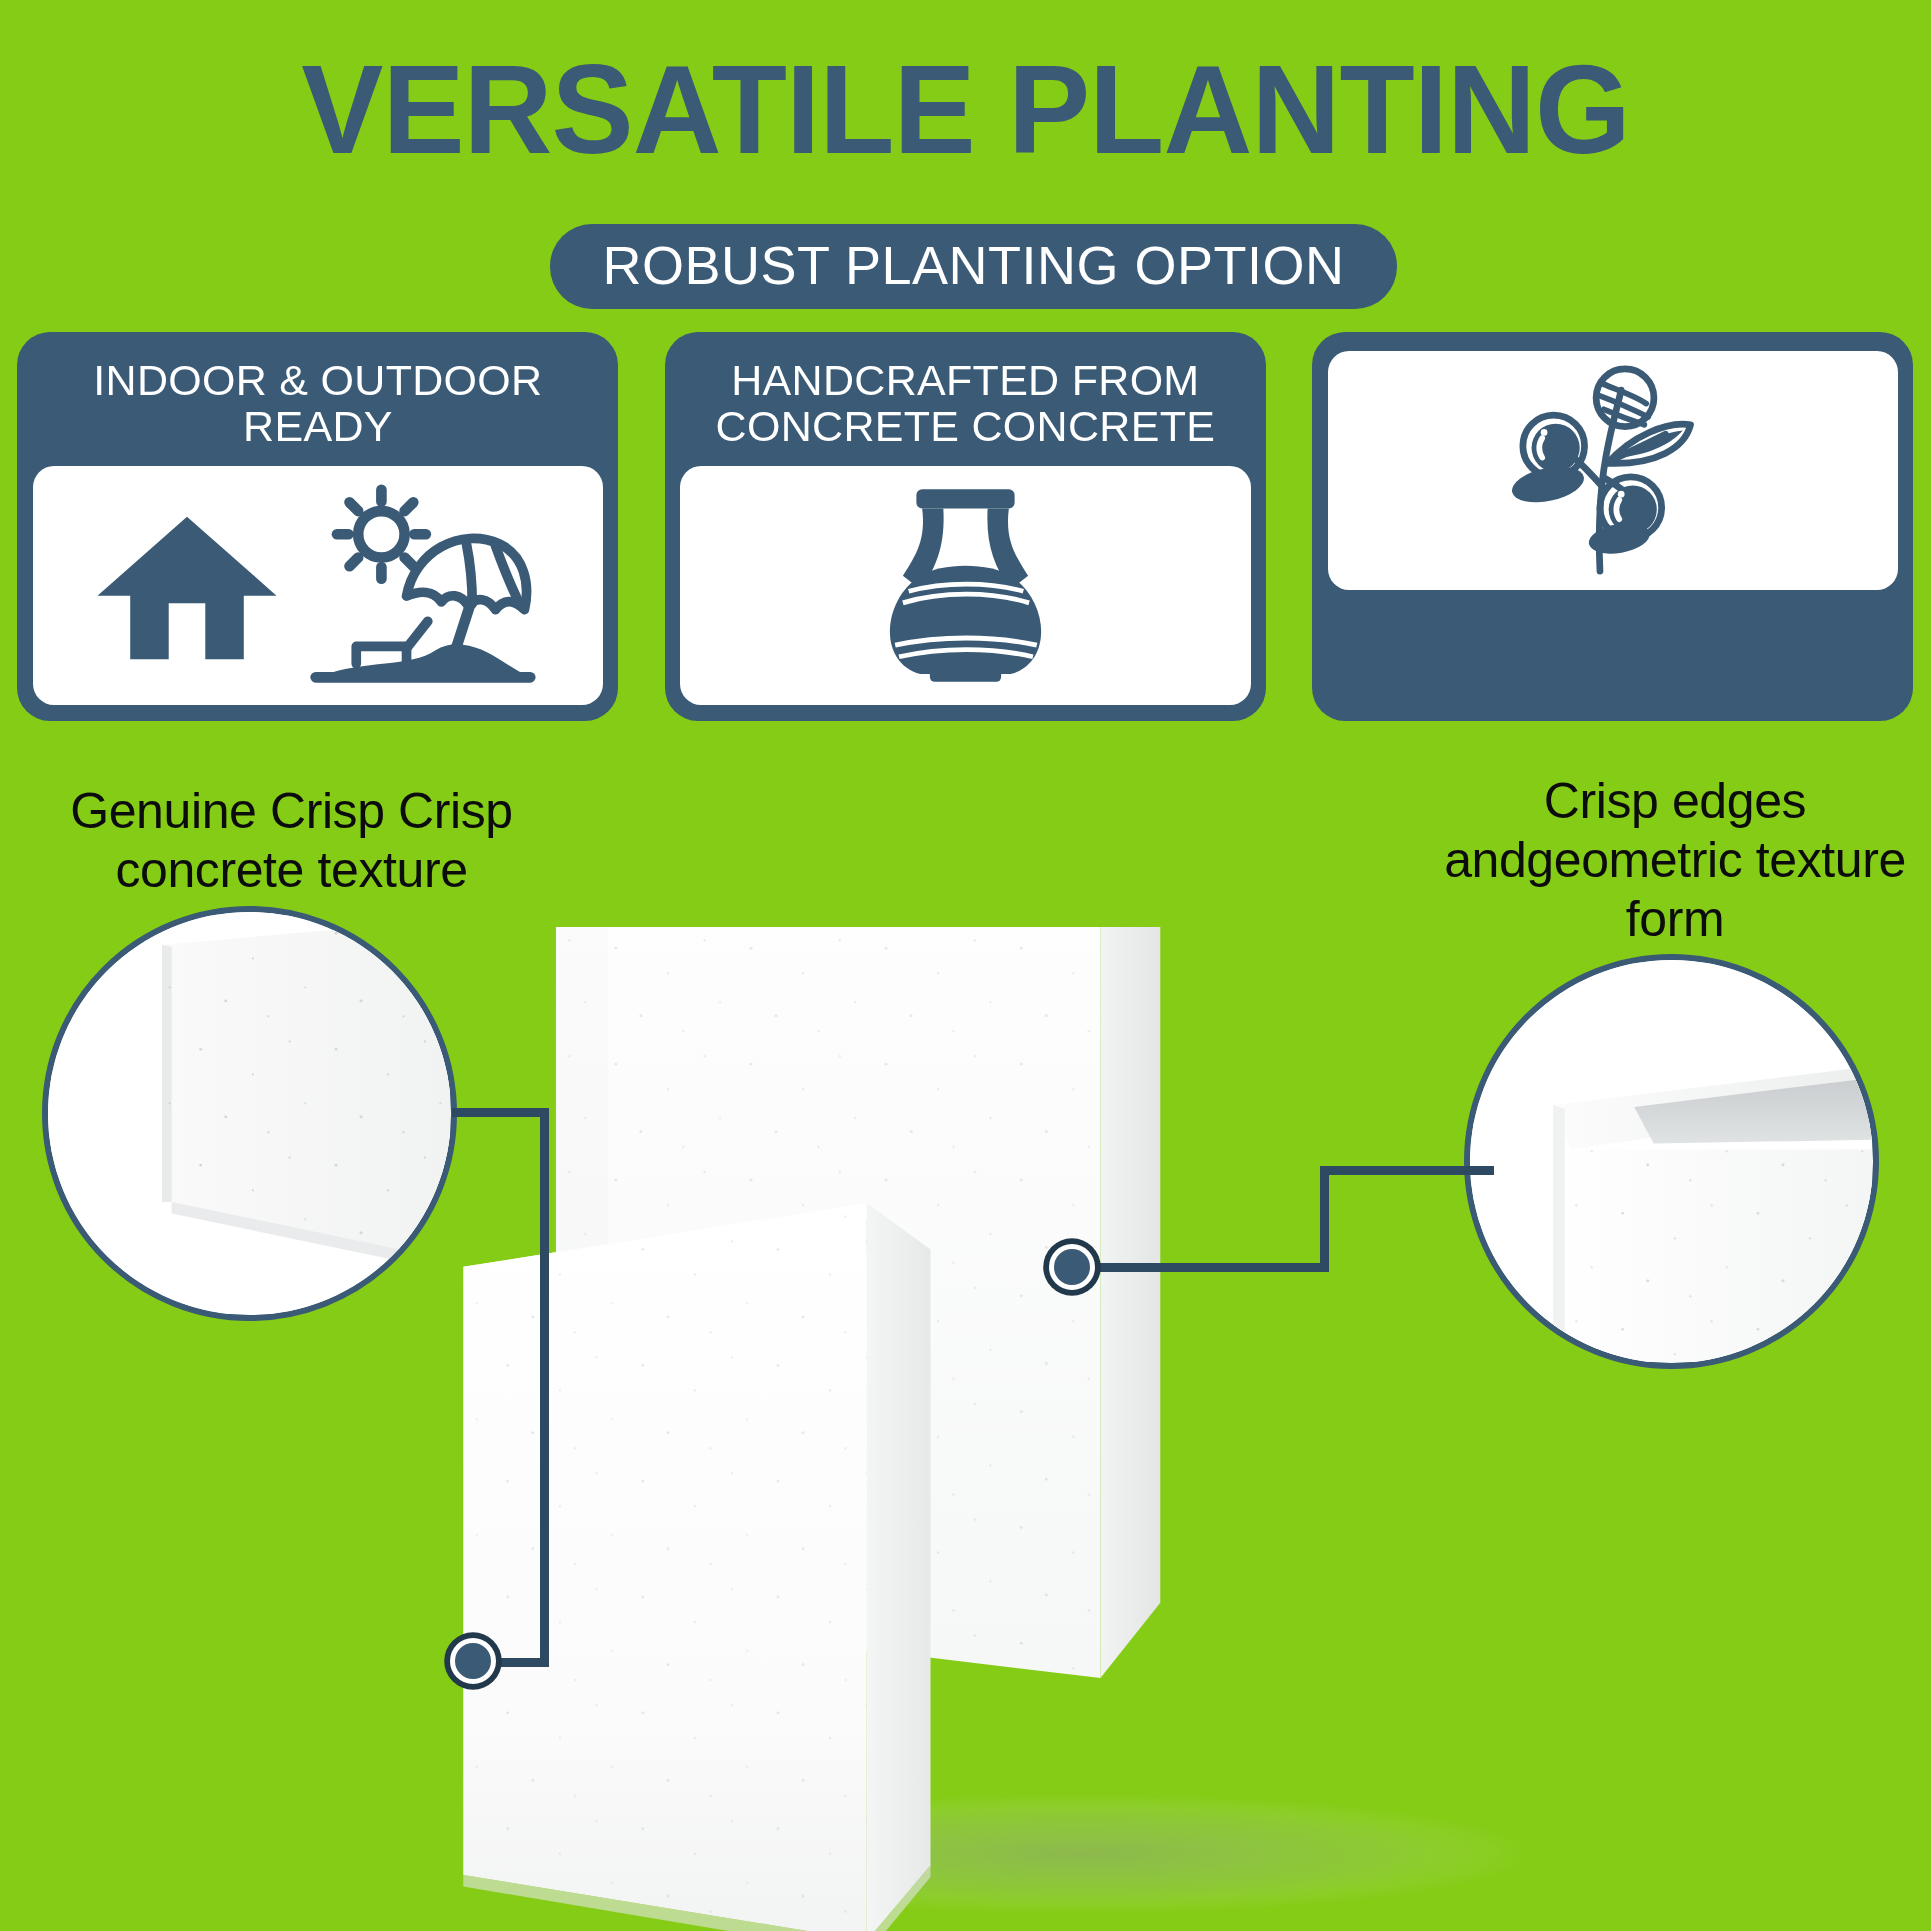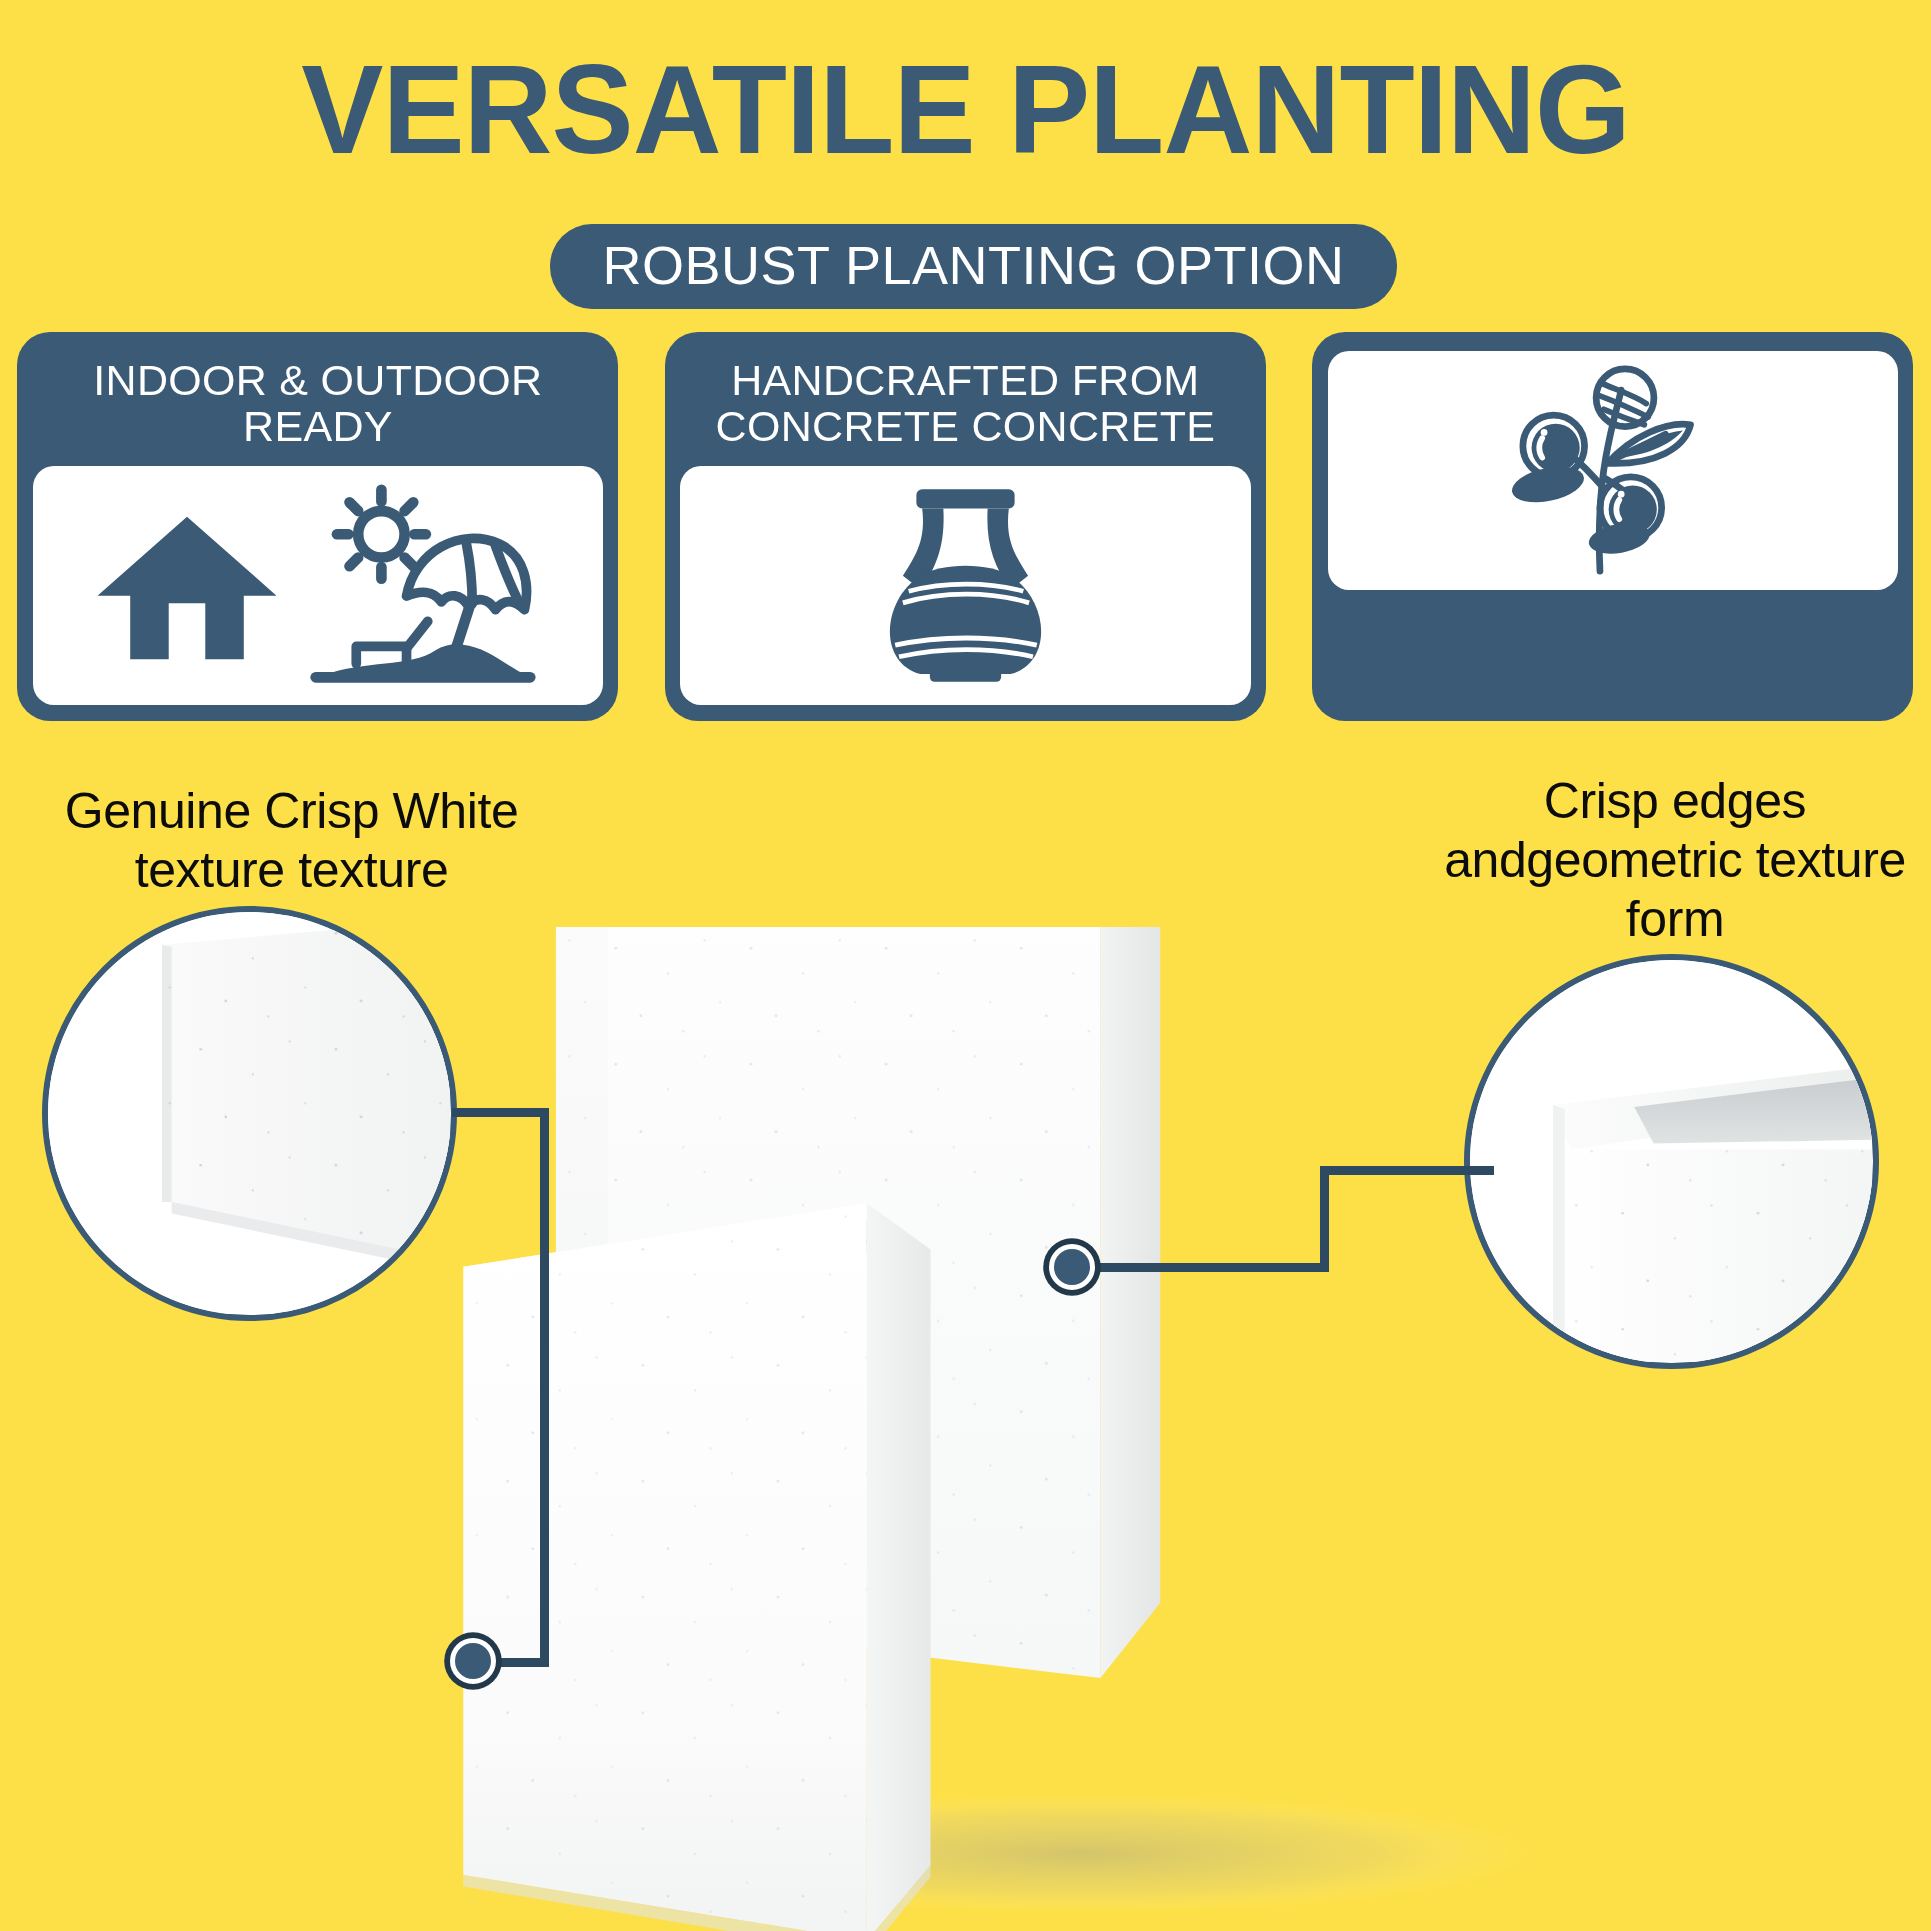--- a/index.html
+++ b/index.html
@@ -9,21 +9,21 @@
     height: 1931px;
     background: #ffffff;
     font-family: "Liberation Sans", sans-serif;
     overflow: hidden;
   }
 
   #page {
     position: relative;
     width: 1931px;
     height: 1931px;
-    background: #fde047;
+    background: #84cc16;
   }
 
   
   .headline {
     position: absolute;
     top: 46px;
     left: 0;
     width: 1931px;
     text-align: center;
     font-family: "Liberation Sans", sans-serif;
@@ -281,21 +281,21 @@
               <path d="M100 102 C124 74 162 58 186 62 C180 86 150 104 100 102 Z" fill="none" stroke="#3A5A75" stroke-width="7" stroke-linejoin="round"></path>
               <path d="M112 96 C134 80 160 70 178 68 C164 84 138 94 112 96 Z" fill="#3A5A75"></path>
             </g>
           </svg>
         </span>
       </div>
     </div>
 
   </div>
 
-  <div class="callout-label" id="label-left">Genuine Crisp White texture texture</div>
+  <div class="callout-label" id="label-left">Genuine Crisp Crisp concrete texture</div>
 
   <div class="callout-label" id="label-right">Crisp edges andgeometric texture form</div>
 
   <div id="product">
     <svg width="1159" height="1004" viewBox="0 0 1200 1040">
       <defs>
         <linearGradient id="gFrontFace" x1="0" y1="0" x2="0" y2="1">
           <stop offset="0%" stop-color="#ffffff"></stop>
           <stop offset="70%" stop-color="#fbfbfb"></stop>
           <stop offset="100%" stop-color="#f2f3f3"></stop>

